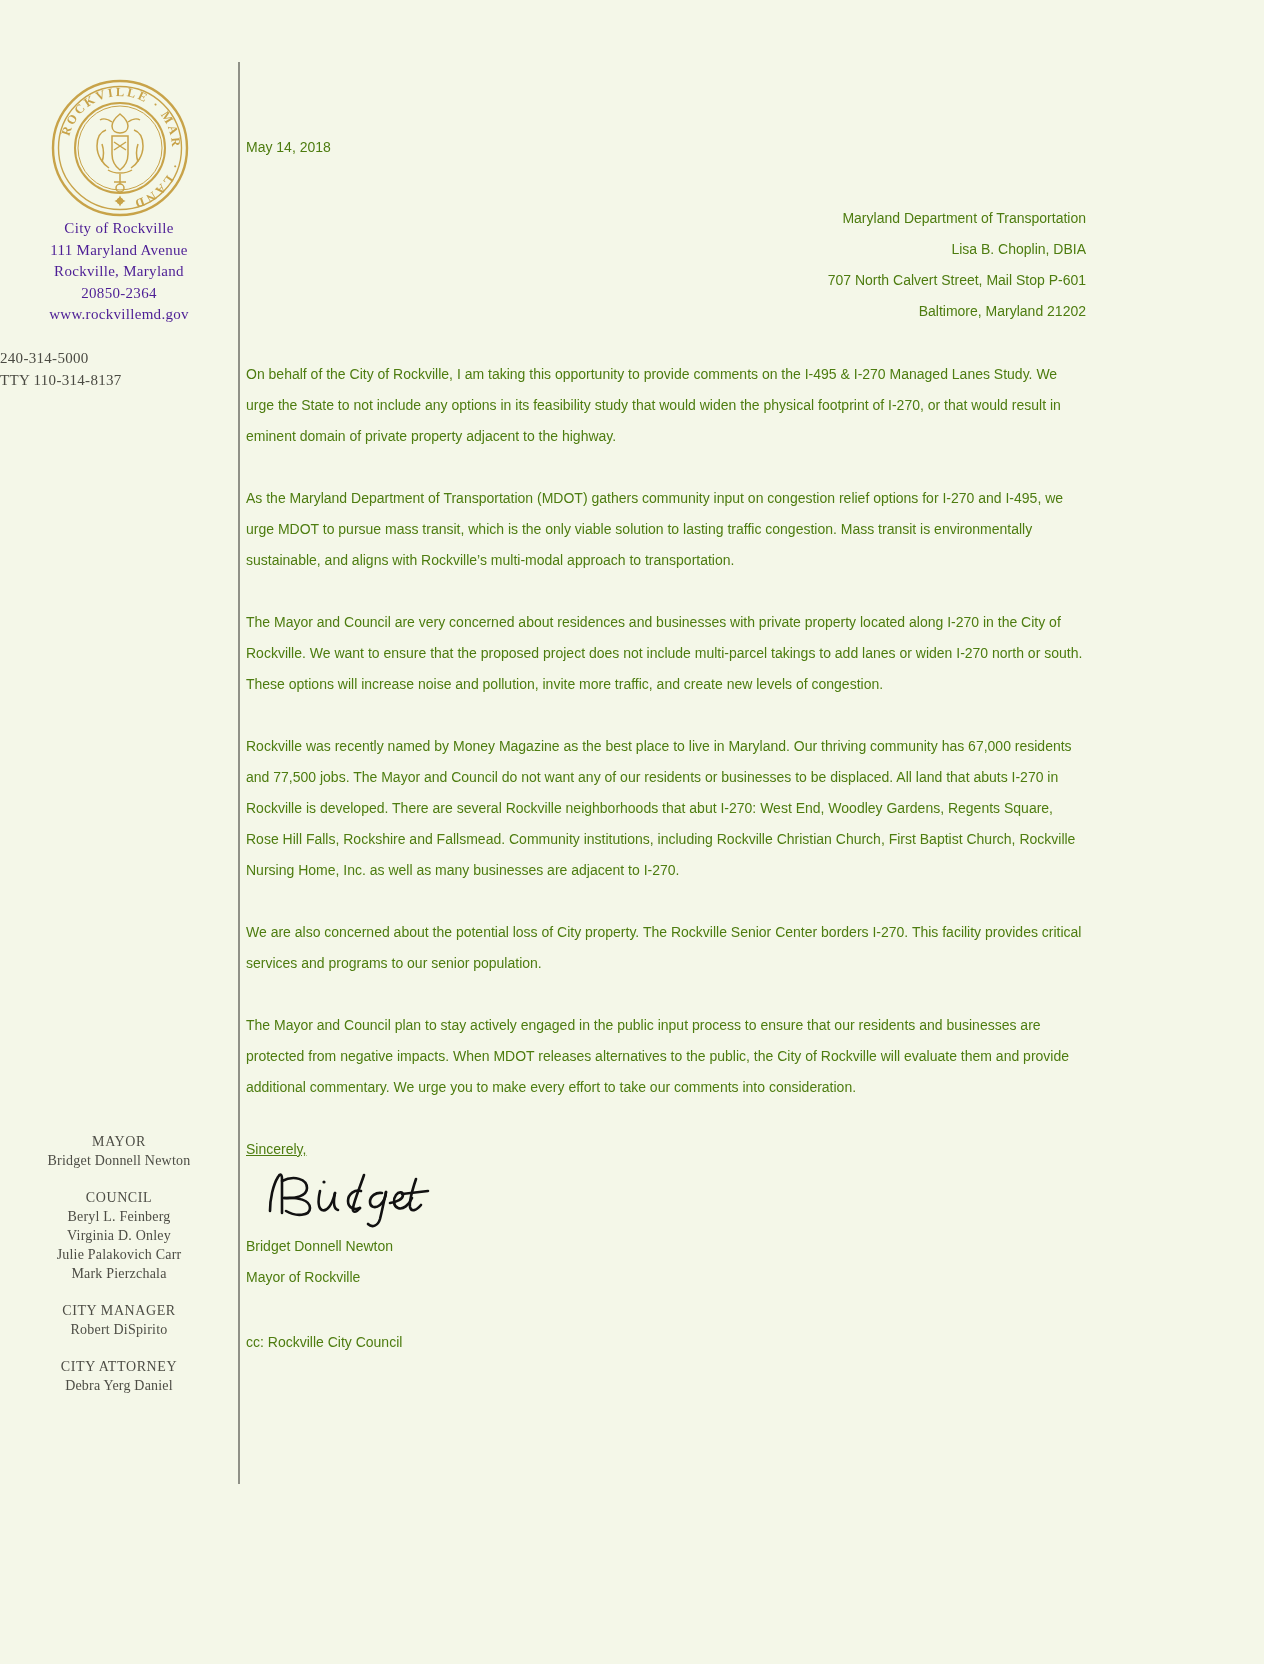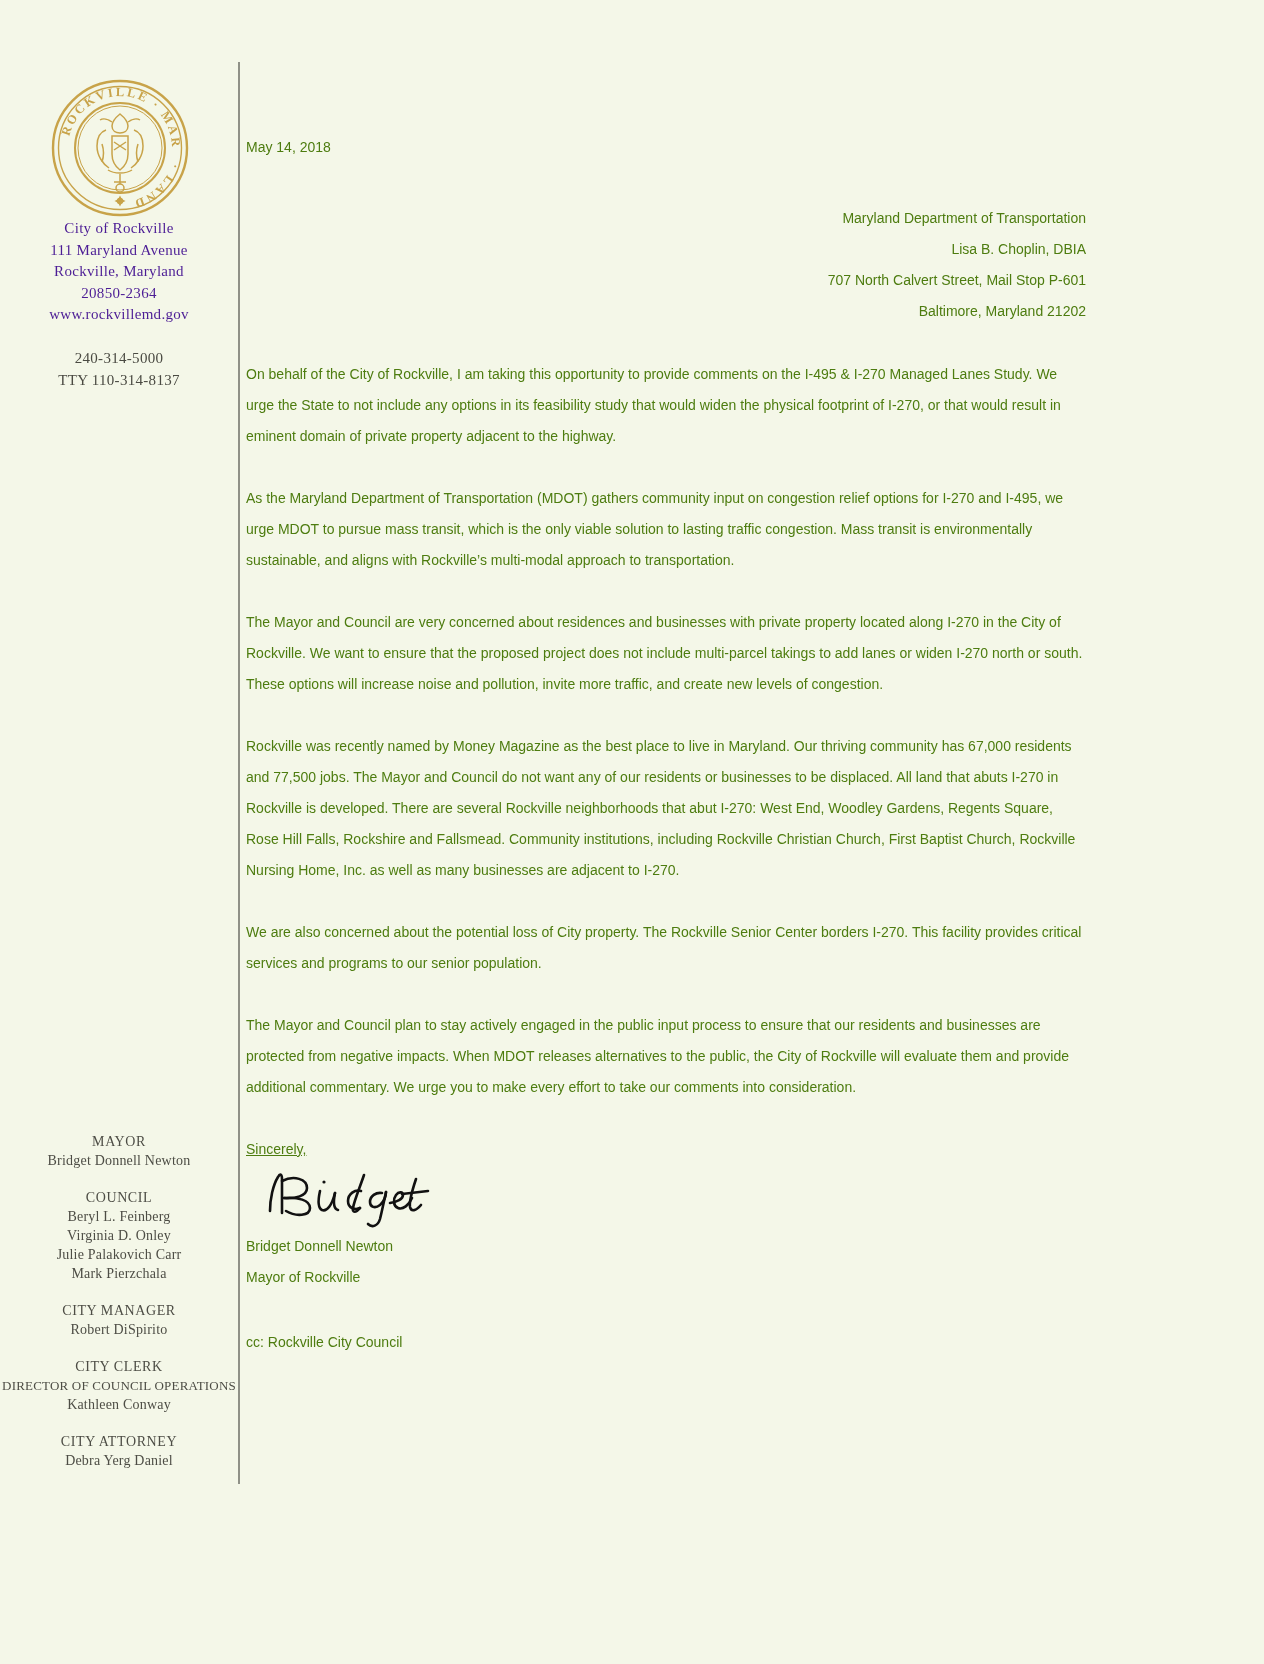--- a/index.html
+++ b/index.html
@@ -49,21 +49,21 @@
     font-size: 15px;
     line-height: 21.5px;
     color: #4c1d95;
     letter-spacing: 0.3px;
   }
   .lh-phones {
     position: absolute;
     left: 0;
     top: 348px;
     width: 238px;
-    text-align: center;
+    text-align: left;
     font-family: "Liberation Serif", serif;
     font-size: 15px;
     line-height: 21.5px;
     color: #4a4a42;
     letter-spacing: 0.3px;
   }
 
   .lh-officials {
     position: absolute;
     left: 0;
@@ -206,25 +206,20 @@
         <div class="off-name">Virginia D. Onley</div>
         <div class="off-name">Julie Palakovich Carr</div>
         <div class="off-name">Mark Pierzchala</div>
       </div>
 
       <div class="off-group">
         <div class="off-title">CITY MANAGER</div>
         <div class="off-name">Robert DiSpirito</div>
       </div>
 
-      <div class="off-group">
-        <div class="off-title">CITY CLERK</div>
-        <div class="off-title wide">DIRECTOR OF COUNCIL OPERATIONS</div>
-        <div class="off-name">Kathleen Conway</div>
-      </div>
 
       <div class="off-group">
         <div class="off-title">CITY ATTORNEY</div>
         <div class="off-name">Debra Yerg Daniel</div>
       </div>
 
     </div>
   </div>
 
   <div class="divider"></div>

